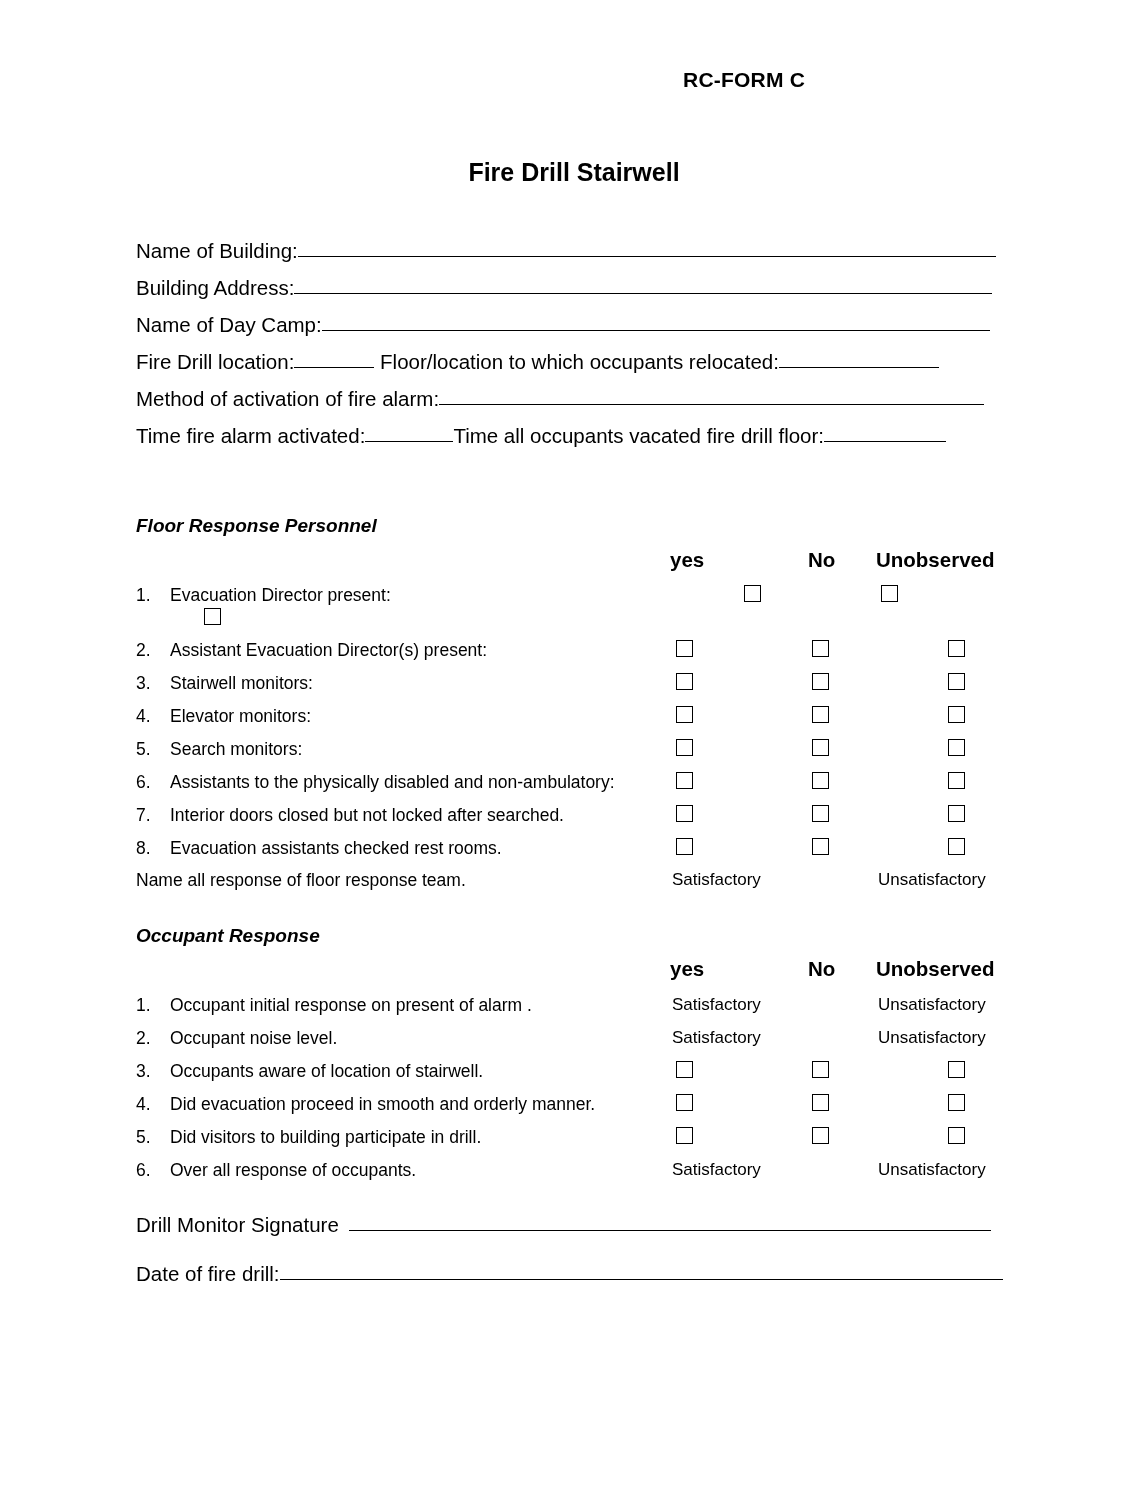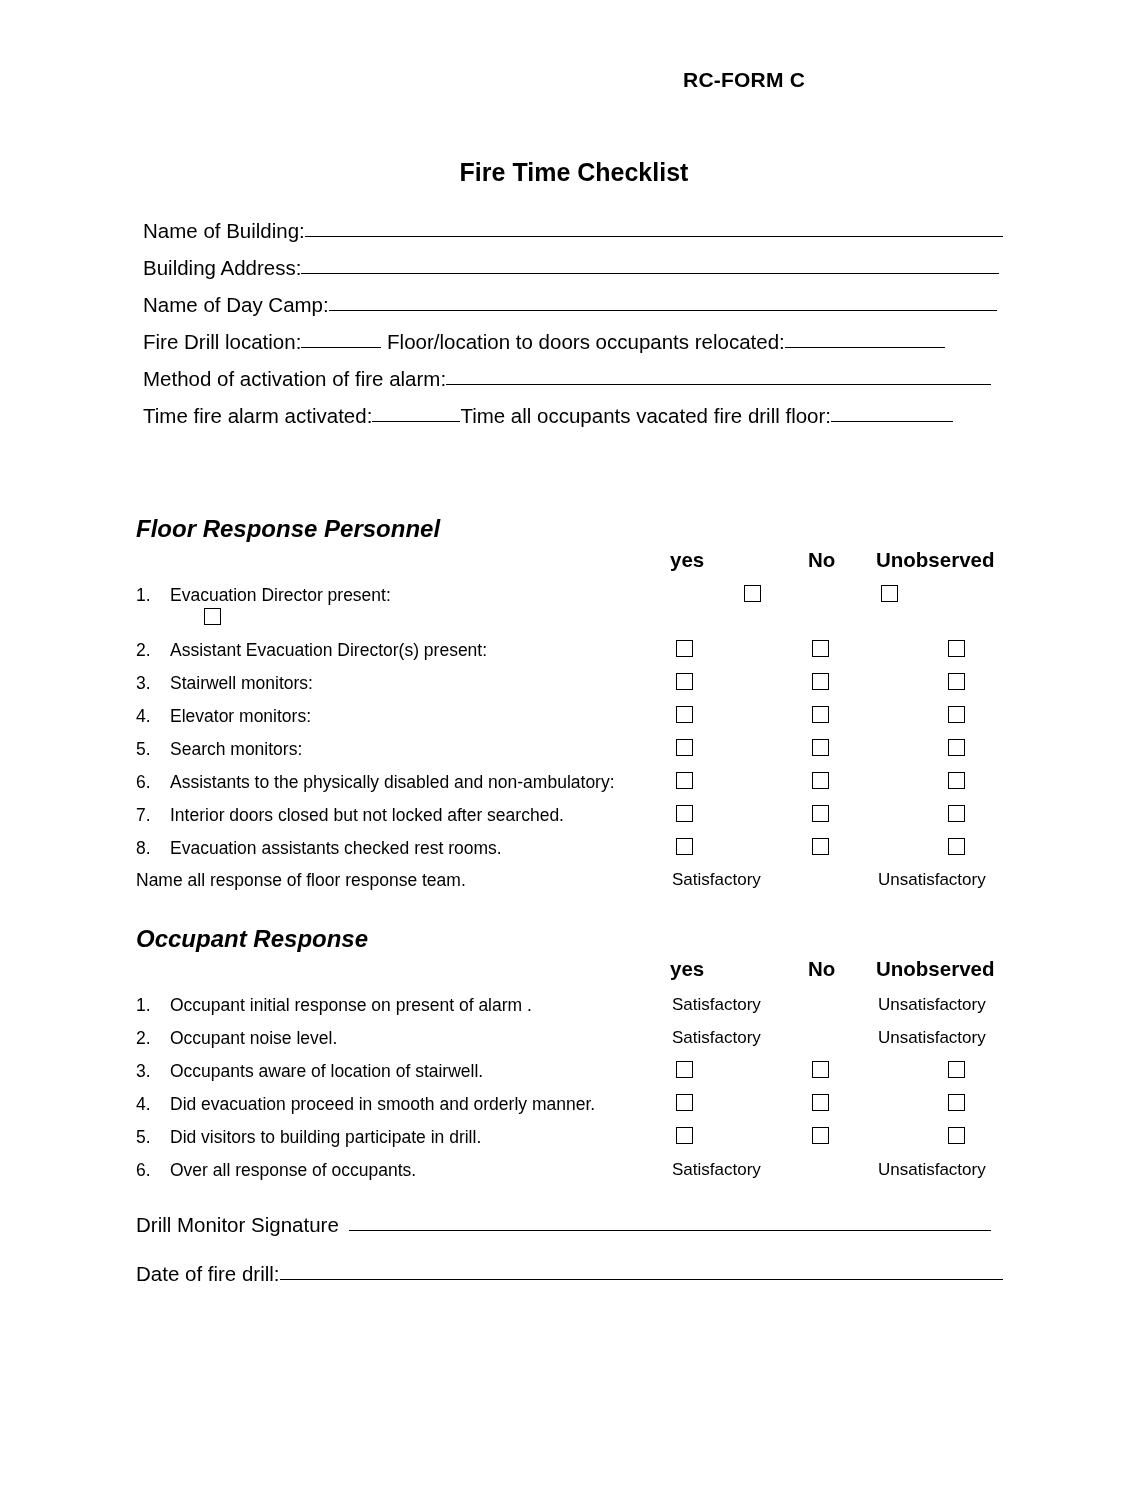--- a/index.html
+++ b/index.html
@@ -35,42 +35,41 @@
     position: absolute;
     top: 158px;
     left: 0;
     width: 1148px;
     text-align: center;
     font-size: 25px;
     font-weight: bold;
   }
   .fields {
     position: absolute;
-    top: 212px;
+    top: 232px;
     left: 136px;
     width: 882px;
-    margin-left: 7px;
   }
   .field-line {
     font-size: 20.5px;
     line-height: 37px;
     white-space: nowrap;
     color: #000;
   }
   .fill {
     display: inline-block;
     border-bottom: 1.6px solid #000;
     vertical-align: baseline;
     height: 17px;
     margin-bottom: 1px;
   }
   .section-head {
     position: absolute;
     left: 136px;
-    font-size: 24px;
+    font-size: 19px;
     font-weight: bold;
     font-style: italic;
   }
   .col-head {
     position: absolute;
     font-size: 20.5px;
     font-weight: bold;
   }
   .row {
     position: absolute;
@@ -110,40 +109,40 @@
     white-space: nowrap;
   }
 </style>
 </head>
 <body>
 
 <div class="page">
 
   <div class="form-code">RC-FORM C</div>
 
-  <div class="doc-title">Fire Time Checklist</div>
+  <div class="doc-title">Fire Drill Stairwell</div>
 
   <div class="fields">
 
     <div class="field-line">
       <span>Name of Building:</span><span class="fill" style="width:698px;"></span>
     </div>
 
     <div class="field-line">
       <span>Building Address:</span><span class="fill" style="width:698px;"></span>
     </div>
 
     <div class="field-line">
       <span>Name of Day Camp:</span><span class="fill" style="width:668px;"></span>
     </div>
 
 
     <div class="field-line">
       <span>Fire Drill location:</span><span class="fill" style="width:80px;"></span>
-      <span>Floor/location to doors occupants relocated:</span><span class="fill" style="width:160px;"></span>
+      <span>Floor/location to which occupants relocated:</span><span class="fill" style="width:160px;"></span>
     </div>
 
     <div class="field-line">
       <span>Method of activation of fire alarm:</span><span class="fill" style="width:545px;"></span>
     </div>
 
     <div class="field-line">
       <span>Time fire alarm activated:</span><span class="fill" style="width:88px;"></span><span>Time all occupants vacated fire drill floor:</span><span class="fill" style="width:122px;"></span>
     </div>
 

